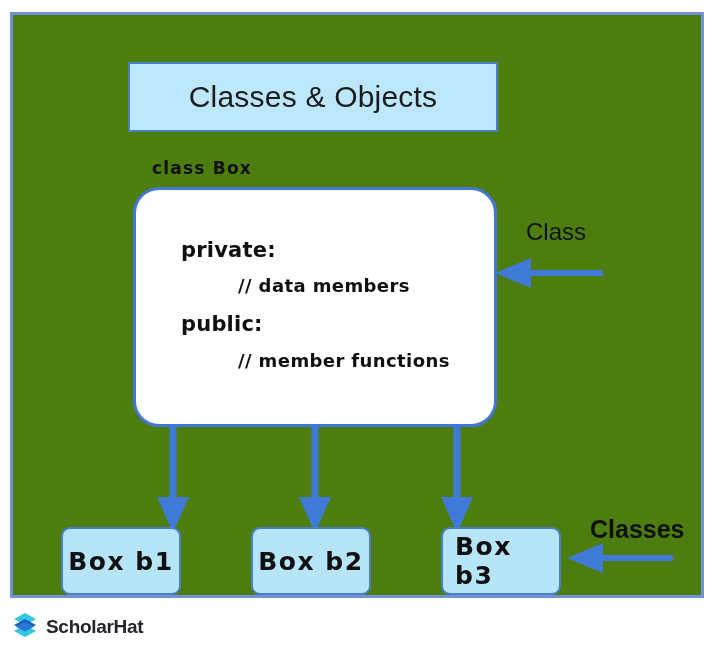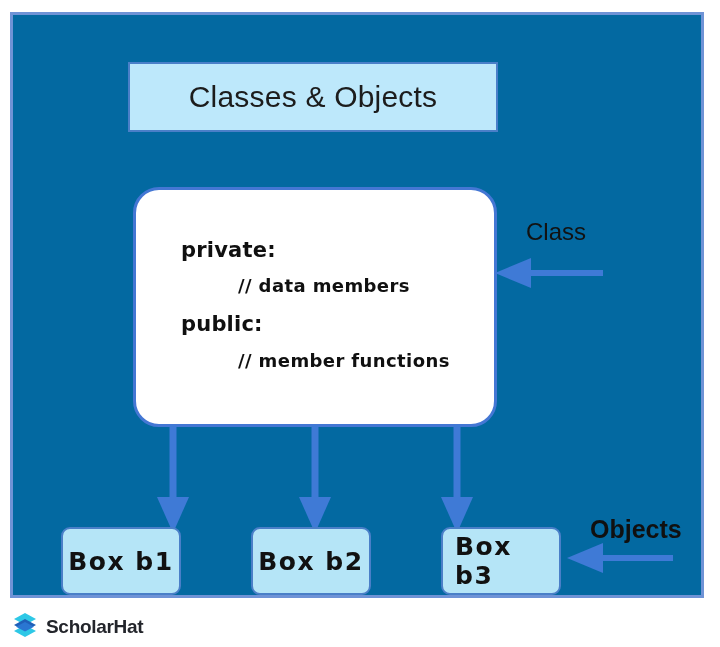--- a/index.html
+++ b/index.html
@@ -16,21 +16,21 @@
   }
 
   
   #diagram-frame {
     position: absolute;
     left: 10px;
     top: 12px;
     width: 694px;
     height: 586px;
     border: 3px solid #6f93d6;
-    background: #0369a1;
+    background: #4d7c0f;
     box-sizing: border-box;
   }
 
   
   #watermark {
     position: absolute;
     left: 168px;
     top: 268px;
     width: 340px;
     height: 70px;
@@ -217,20 +217,21 @@
         <polygon points="29,26 46,36 29,46 12,36" fill="#eaf8fd"></polygon>
       </svg>
     </span>
     <span class="wm-text">ScholarHat</span>
   </div>
 
   <div id="title-banner">
     <span class="title-text">Classes &amp; Objects</span>
   </div>
 
+  <div id="class-name-label">class Box</div>
 
   <div id="class-box">
     <div class="class-line access" id="line-private">private:</div>
     <div class="class-line comment" id="line-data">// data members</div>
     <div class="class-line access" id="line-public">public:</div>
     <div class="class-line comment" id="line-member">// member functions</div>
   </div>
 
   <div id="class-annotation-text">Class</div>
   <div id="class-annotation-arrow">
@@ -262,21 +263,21 @@
   <div class="object-box" id="object-box-0">
     <span class="object-label">Box b1</span>
   </div>
   <div class="object-box" id="object-box-1">
     <span class="object-label">Box b2</span>
   </div>
   <div class="object-box" id="object-box-2">
     <span class="object-label">Box b3</span>
   </div>
 
-  <div id="objects-annotation-text">Objects</div>
+  <div id="objects-annotation-text">Classes</div>
   <div id="objects-annotation-arrow">
     <svg width="110" height="30" viewBox="0 0 110 30">
       <line x1="108" y1="15" x2="34" y2="15" stroke="#3f7ad6" stroke-width="6"></line>
       <polygon points="2,15 38,0 38,30" fill="#3f7ad6"></polygon>
     </svg>
   </div>
 
 </div>
 
 <div id="footer-logo">

